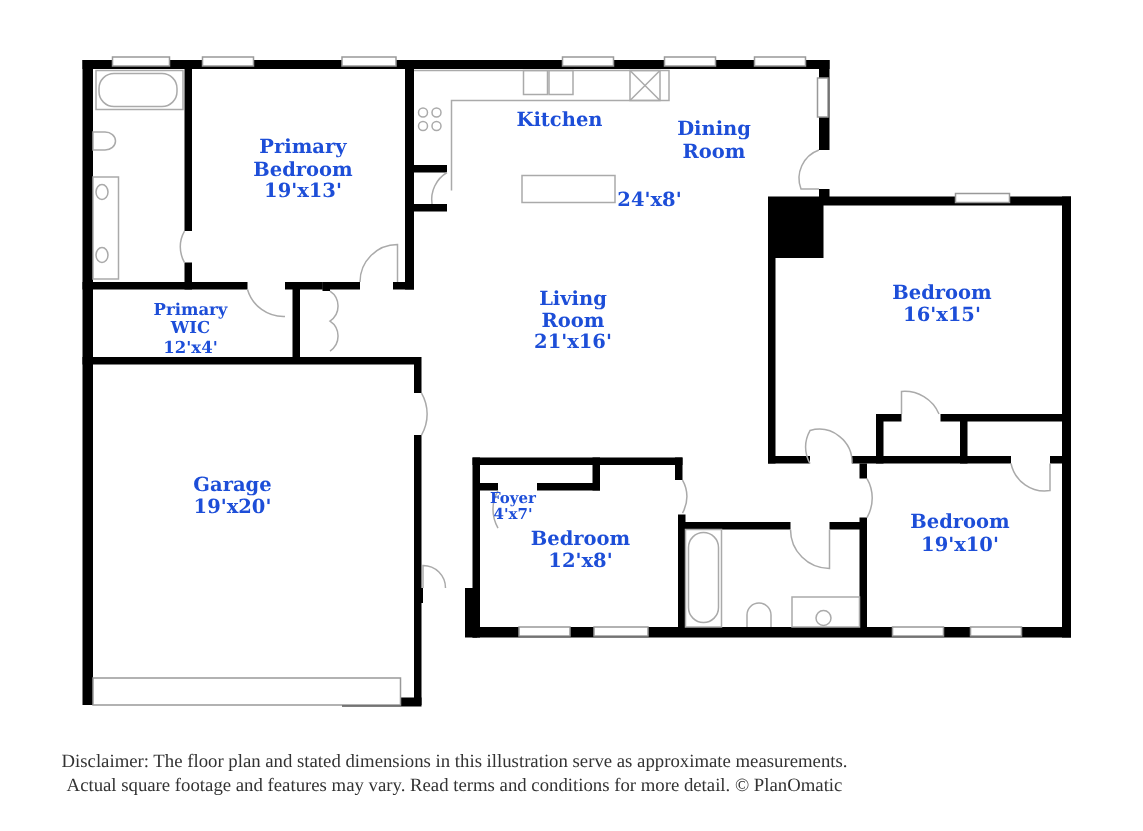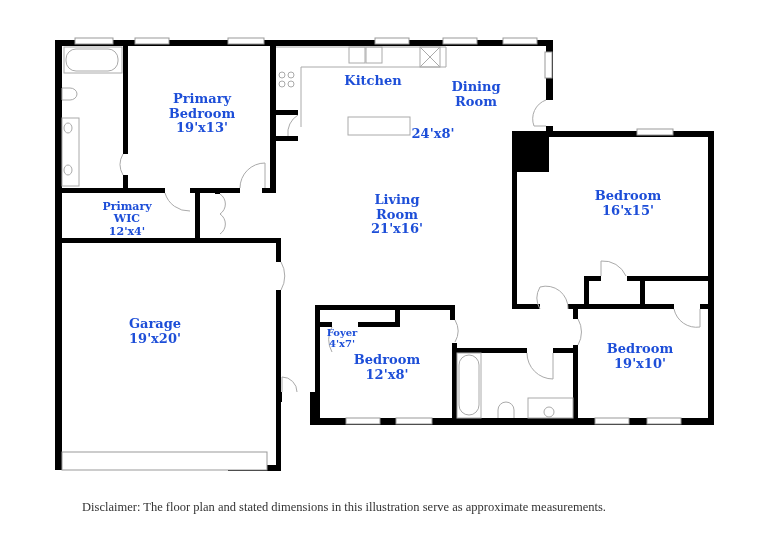--- a/index.html
+++ b/index.html
@@ -4,21 +4,21 @@
 <style>
   html, body { margin:0; padding:0; background:#ffffff; }
   body { width:762px; height:554px; position:relative; overflow:hidden; font-family:"DejaVu Serif", "Liberation Serif", serif; }
   #plan { position:absolute; left:0; top:0; width:762px; height:554px; }
   .lbl { position:absolute; text-align:center; font-family:"DejaVu Serif", "Liberation Serif", serif; font-weight:bold; color:#1d4ed8; line-height:1.12; transform:translate(-50%,0); white-space:nowrap; }
   .lbl .name { display:block; }
   .lbl .dim { display:block; }
   .med { font-size:13px; }
   .sm { font-size:11px; }
   .xs { font-size:10px;margin-left:48px; }
-  #disclaimer { position:absolute; left:0; width:606px; top:499px; text-align:right; font-family:"Liberation Serif", serif; font-size:12.5px; color:#333; line-height:16px; }
+  #disclaimer { position:absolute; left:0; width:606px; top:499px; text-align:center; font-family:"Liberation Serif", serif; font-size:12.5px; color:#333; line-height:16px; }
 </style>
 </head>
 <body>
 
 <svg id="plan" viewBox="0 0 762 554" xmlns="http://www.w3.org/2000/svg">
   <g fill="#000">
 
     <rect x="55" y="40" width="7" height="430"></rect>
 
     <rect x="55" y="40" width="498" height="6"></rect>
@@ -163,21 +163,21 @@
 </div>
 <div class="lbl med" style="left:433px; top:91px;margin-top:36px;">
   <span class="dim">24'x8'</span>
 </div>
 
 <div class="lbl med" style="left:476px; top:80px;">
   <span class="name">Dining</span>
   <span class="name">Room</span>
 </div>
 
-<div class="lbl med" style="left:397px; top:193px;">
+<div class="lbl med" style="left:382px; top:193px;">
   <span class="name">Living</span>
   <span class="name">Room</span>
   <span class="dim">21'x16'</span>
 </div>
 
 <div class="lbl med" style="left:628px; top:189px;">
   <span class="name">Bedroom</span>
   <span class="dim">16'x15'</span>
 </div>
 
@@ -196,13 +196,14 @@
   <span class="dim">12'x8'</span>
 </div>
 
 <div class="lbl med" style="left:640px; top:342px;">
   <span class="name">Bedroom</span>
   <span class="dim">19'x10'</span>
 </div>
 
 <div id="disclaimer">
   <div>Disclaimer: The floor plan and stated dimensions in this illustration serve as approximate measurements.</div>
+  <div>Actual square footage and features may vary. Read terms and conditions for more detail. © PlanOmatic</div>
 </div>
 
 </body></html>

